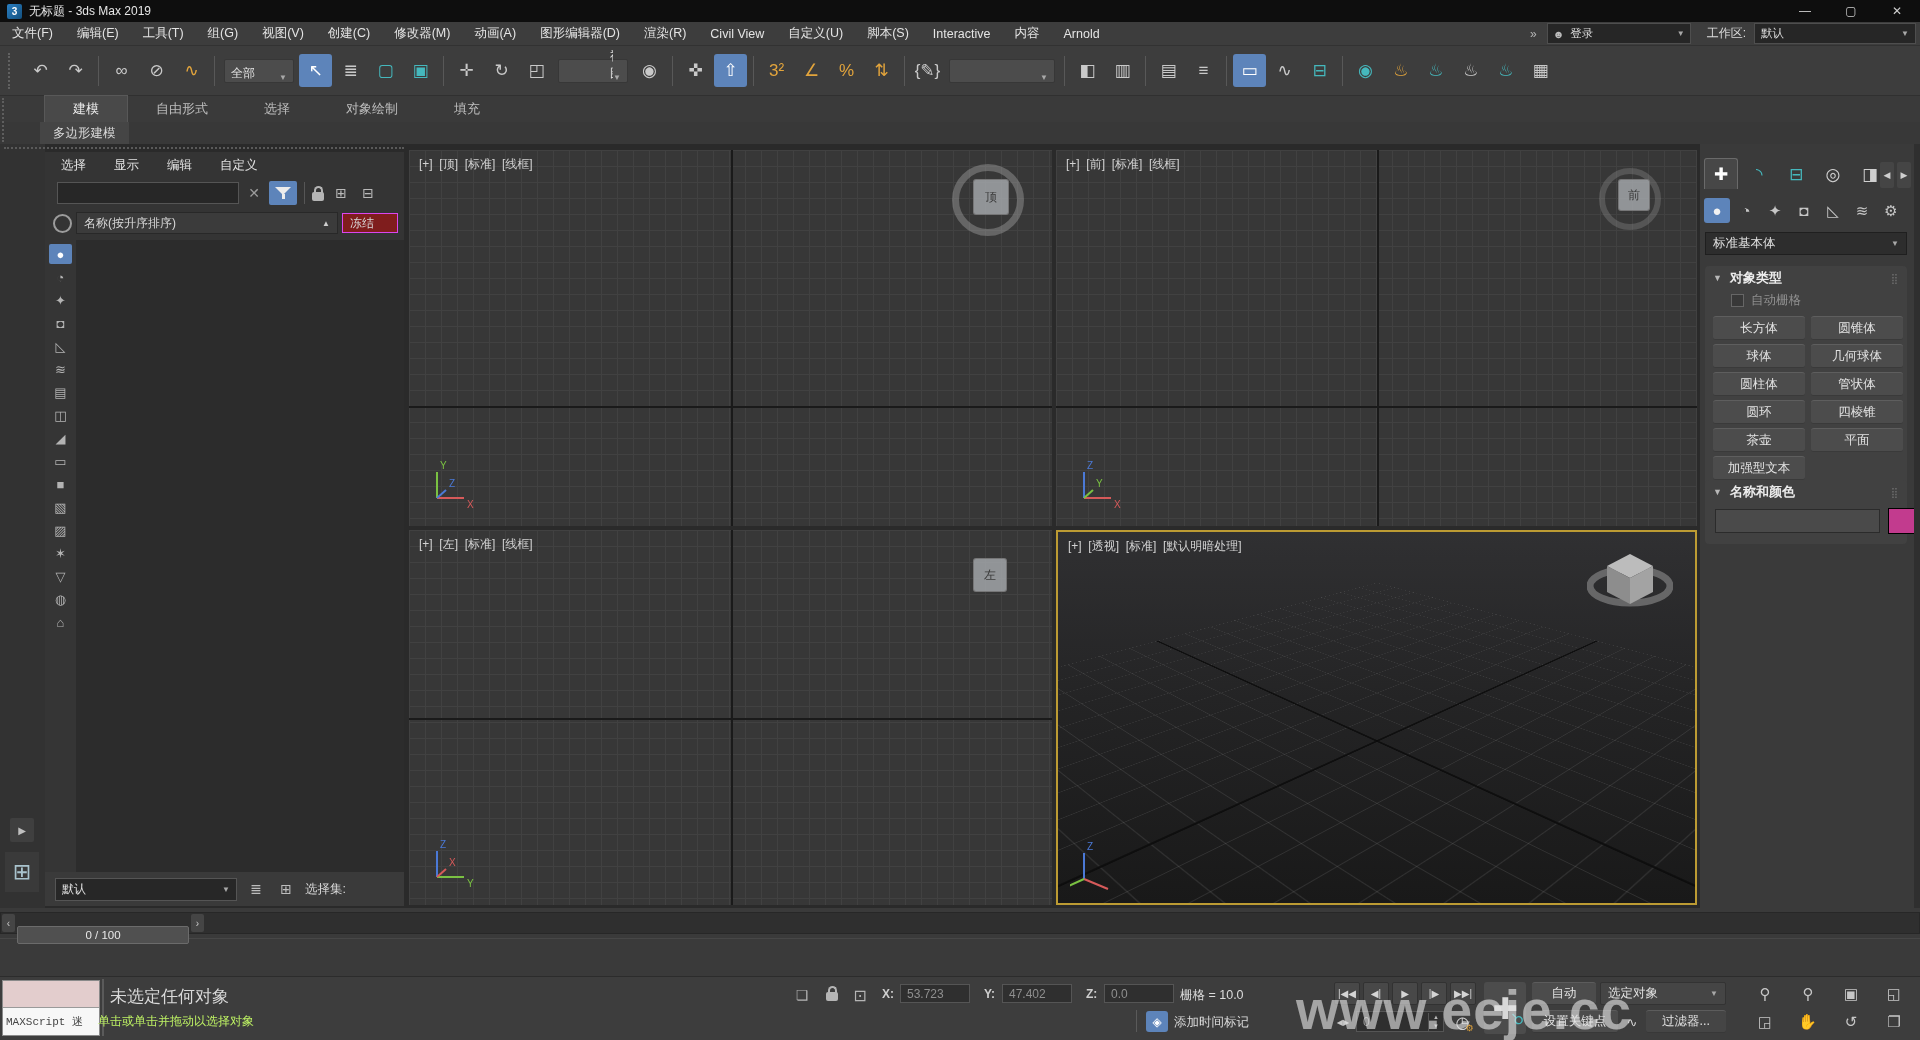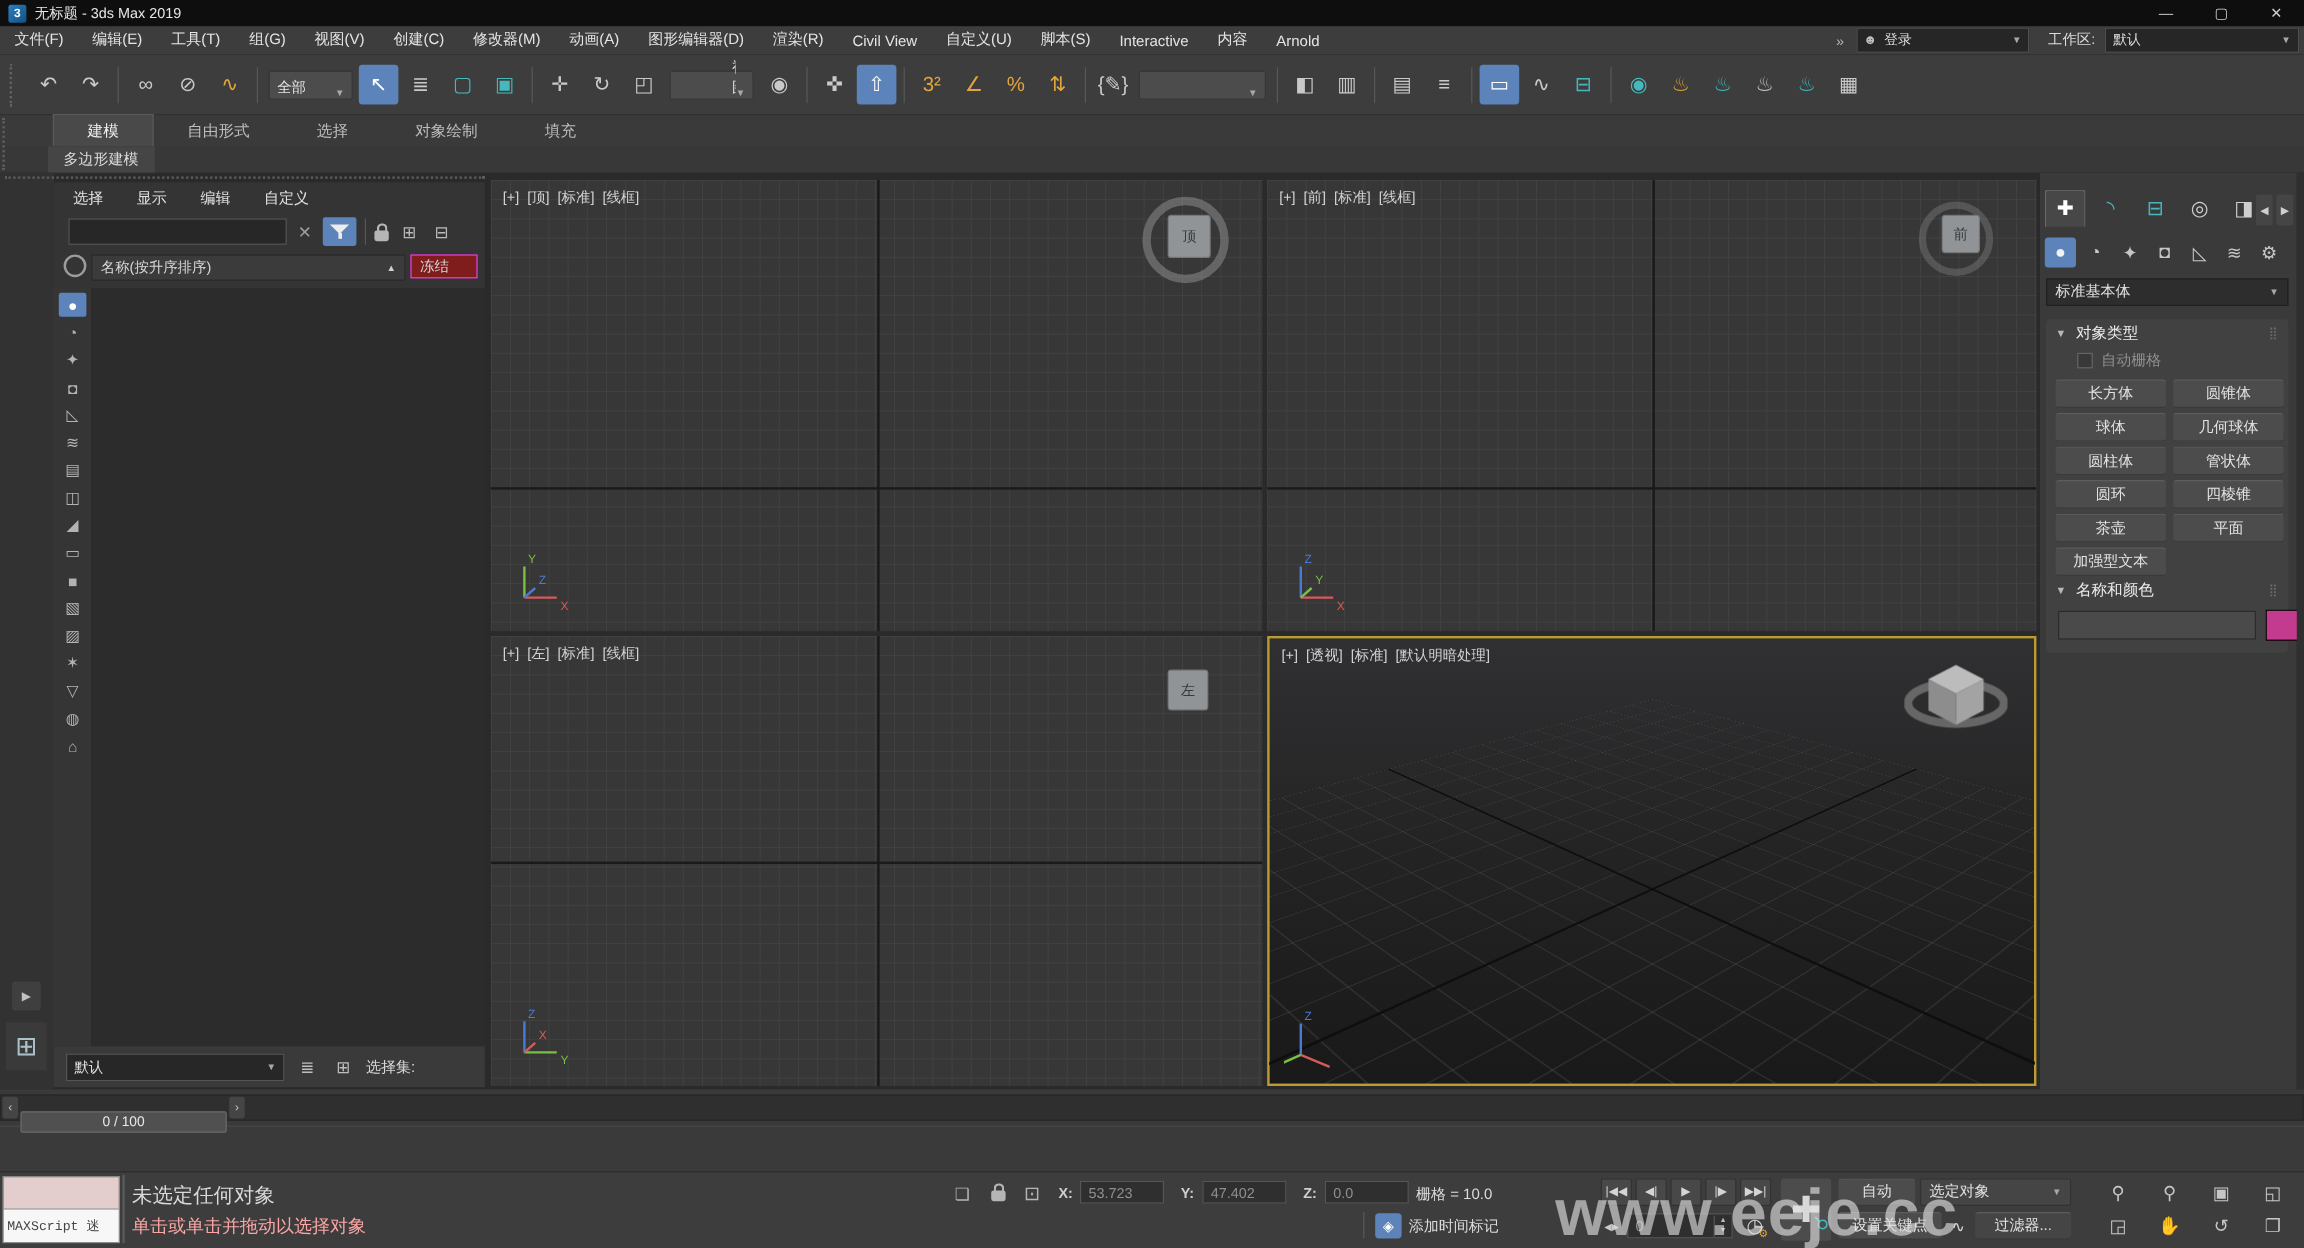--- a/index.html
+++ b/index.html
@@ -63,21 +63,21 @@
   .clear-x{color:#9c9c9c;font-size:14px;width:16px;text-align:center}
   .funnel-btn{width:28px;height:24px;background:#5d84ba;border-radius:2px;display:flex;flex-direction:column;
               align-items:center;justify-content:center}
   .funnel-tri{width:0;height:0;border-left:8px solid transparent;border-right:8px solid transparent;border-top:8px solid #ececec}
   .funnel-stem{width:3px;height:5px;background:#ececec;margin-top:-1px}
   .vline{width:1px;height:22px;background:#565656}
   .lock{width:12px;height:9px;background:#b5b5b5;border-radius:2px;position:relative;margin-top:7px}
   .lock:before{content:"";position:absolute;left:1.5px;top:-6px;width:9px;height:8px;border:2px solid #b5b5b5;
                border-bottom:none;border-radius:5px 5px 0 0;box-sizing:border-box}
   .mini-ic{color:#b9b9b9;font-size:14px;width:20px;text-align:center}
-  .exp-header{height:22px;display:flex;margin:4px 6px 12px 8px;gap:4px}
+  .exp-header{height:22px;display:flex;align-items:center;margin:4px 6px 12px 8px;gap:4px}
   .hdr-circle{width:15px;height:15px;border:2px solid #9c9c9c;border-radius:50%;flex:none}
   .hdr-name{flex:1;height:20px;background:#3b3b3b;border:1px solid #282828;display:flex;align-items:center;
             padding:0 7px;font-size:12px;color:#d8d8d8}
   .hdr-sort{margin-left:auto;font-size:8px;color:#cfcfcf}
   .hdr-frozen{width:56px;height:20px;background:#7f1d1d;border:1px solid #d946ef;display:flex;align-items:center;
               padding:0 7px;font-size:12px;color:#d8d8d8;box-sizing:border-box}
   .exp-body{position:absolute;left:0;right:0;top:88px;bottom:34px;background:#2c2c2c;display:flex}
   .filter-col{width:31px;background:#353535;display:flex;flex-direction:column;align-items:center;padding-top:4px;gap:3px}
   .filter-ic{width:23px;height:20px;display:flex;align-items:center;justify-content:center;font-size:13px;color:#b3b3b3}
   .filter-ic.sel{background:#5d84ba;border-radius:2px;color:#fff}
@@ -117,21 +117,21 @@
   .cp-arrow{width:14px;height:26px;background:#454545;border-radius:2px;color:#cfcfcf;font-size:9px;
             display:flex;align-items:center;justify-content:center}
   .cp-cats{position:absolute;left:4px;top:54px;display:flex;gap:3px}
   .cp-cat{width:26px;height:25px;display:flex;align-items:center;justify-content:center;font-size:15px;color:#c6c6c6;border-radius:3px}
   .cp-cat.sel{background:#5d84ba;color:#f2f2f2}
   .cp-dd{position:absolute;left:5px;top:88px;width:202px;height:23px;background:#2d2d2d;border:1px solid #1f1f1f;
          display:flex;align-items:center;padding:0 7px;font-size:12.5px;color:#e2e2e2;box-sizing:border-box}
   .rollout{position:absolute;left:5px;width:202px;background:#414141;border-radius:4px;box-sizing:border-box}
   .ro-head{height:24px;display:flex;align-items:center;padding:0 8px;gap:8px}
   .ro-arrow{font-size:9px;color:#b8b8b8}
-  .ro-title{font-size:13px;font-weight:normal;color:#ececec}
+  .ro-title{font-size:13px;font-weight:bold;color:#ececec}
   .ro-dots{margin-left:auto;color:#6d6d6d;font-size:10px;letter-spacing:1px}
   .cb-row{display:flex;align-items:center;gap:7px;padding-left:26px;height:20px}
   .cb{width:13px;height:13px;background:#383838;border:1px solid #666;box-sizing:border-box}
   .cb-label{font-size:12.5px;color:#8f8f8f}
   .obj-grid{display:grid;grid-template-columns:92px 92px;gap:4px 6px;padding:6px 8px 10px 8px}
   .obj-btn{height:22px;background:#4c4c4c;border-top:1px solid #5e5e5e;border-bottom:1px solid #3a3a3a;border-radius:3px;
            display:flex;align-items:center;justify-content:center;font-size:12.5px;color:#e2e2e2}
   .nc-row{display:flex;align-items:center;gap:8px;padding:4px 8px 10px 10px}
   .nc-input{flex:1;height:22px;background:#4a4a4a;border:1px solid #2b2b2b;outline:none;color:#e0e0e0;
             font-family:inherit;font-size:12px;padding:0 4px}
@@ -145,21 +145,21 @@
              border-radius:2px;display:flex;align-items:center;justify-content:center;font-size:11.5px;color:#e8e8e8;z-index:2;box-sizing:border-box}
   .ruler-row{position:absolute;left:0;top:938px;width:1920px;height:38px;background:#3a3a3a;border-top:1px solid #474747}
   
   .statusbar{position:absolute;left:0;top:976px;width:1920px;height:64px;background:#3d3d3d;border-top:1px solid #2c2c2c}
   .ms-box{position:absolute;left:2px;top:980px;width:96px;height:54px;border:1px solid #8a8a8a}
   .ms-pink{height:26px;background:#e3cdcd;border-bottom:1px solid #9a9a9a}
   .ms-white{height:27px;background:#f7f7f7;color:#444;font-family:"Liberation Mono","DejaVu Sans Mono",monospace;
             font-size:11px;display:flex;align-items:center;padding-left:3px;white-space:nowrap;overflow:hidden}
   .ms-sep{position:absolute;left:102px;top:979px;width:2px;height:57px;background:#5a5a5a}
   .prompt1{position:absolute;left:110px;top:985px;font-size:17px;color:#d9d9d9}
-  .prompt2{position:absolute;left:110px;top:1013px;font-size:15px;color:#fca5a5}
+  .prompt2{position:absolute;left:98px;top:1013px;font-size:12px;color:#bef264}
   .st-ic{position:absolute;width:24px;height:22px;display:flex;align-items:center;justify-content:center;color:#b5b5b5;font-size:14px}
   .coord-label{position:absolute;top:987px;font-size:12px;font-weight:bold;color:#cfcfcf}
   .coord-field{position:absolute;top:984px;width:70px;height:19px;background:#2f2f2f;border:1px solid #555;
                color:#8f8f8f;font-size:12px;display:flex;align-items:center;padding-left:6px;box-sizing:border-box}
   .grid-label{position:absolute;left:1180px;top:987px;font-size:12.5px;color:#dcdcdc;white-space:nowrap}
   .row2-sep{position:absolute;left:1136px;top:1010px;width:1px;height:22px;background:#5a5a5a}
   .tag-ic{position:absolute;left:1146px;top:1011px;width:22px;height:21px;background:#5d84ba;border-radius:3px;
           color:#fff;font-size:12px;display:flex;align-items:center;justify-content:center}
   .tag-label{position:absolute;left:1174px;top:1014px;font-size:12.5px;color:#dcdcdc}
   .pb-btn{position:absolute;top:982px;height:23px;background:#484848;border:1px solid #323232;border-radius:2px;

